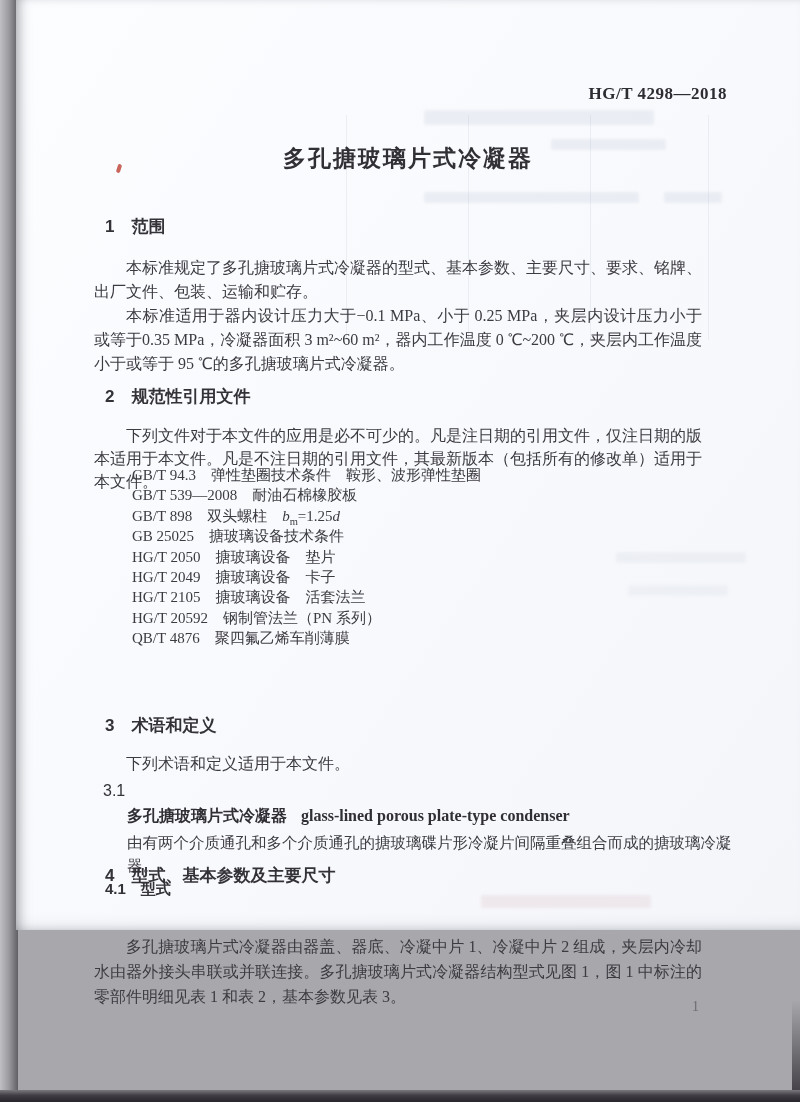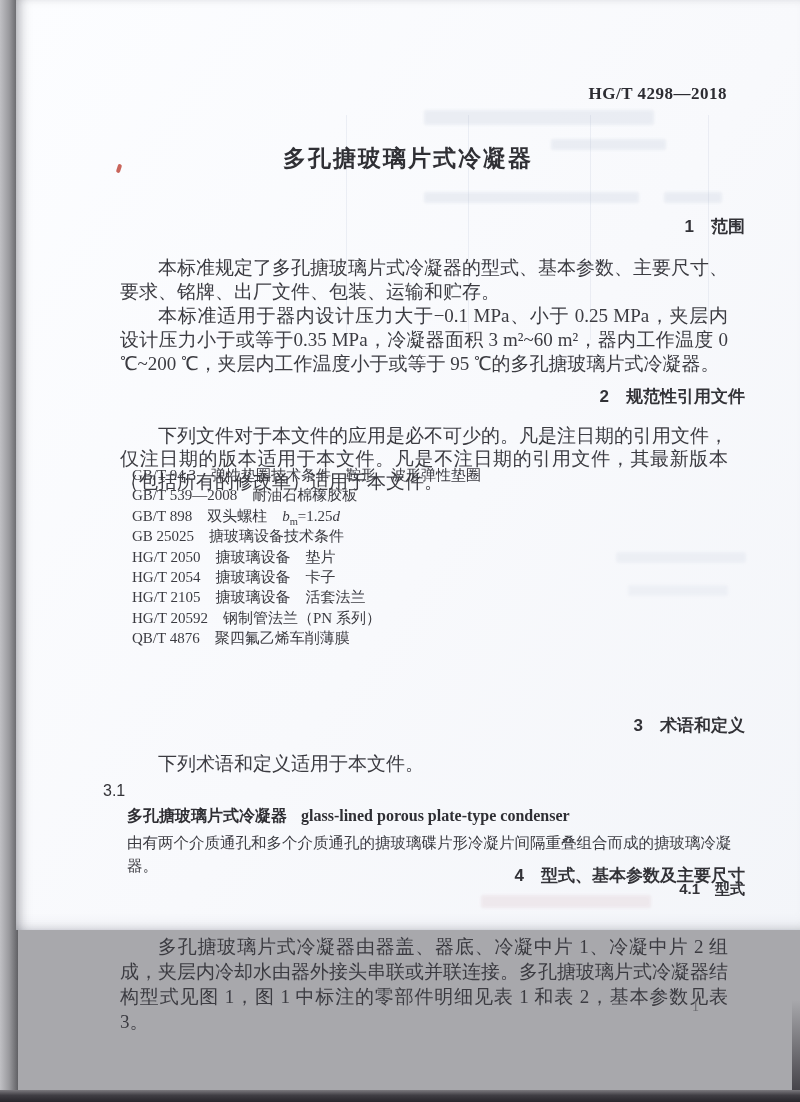--- a/index.html
+++ b/index.html
@@ -16,22 +16,22 @@
   .corner-dark{position:absolute;right:0;top:1000px;width:8px;height:91px;
          background:linear-gradient(180deg,rgba(58,56,62,0) 0%,rgba(58,56,62,.9) 100%);}
 
   .abs{position:absolute;}
   .std-number{top:84px;right:89px;font-family:"Liberation Serif",serif;
          font-weight:700;font-size:17px;letter-spacing:.5px;color:#2c2c32;}
   .doc-title{top:143px;left:0;width:784px;margin:0;text-align:center;
          font-family:"Liberation Sans",sans-serif;font-weight:700;
          font-size:23px;letter-spacing:2px;color:#303035;}
   .h-sans{font-family:"Liberation Sans",sans-serif;font-weight:700;
-         font-size:17px;color:#323237;left:89px;width:640px;text-align:right;}
-  .body-block{left:104px;width:608px;font-size:19px;line-height:24px;
+         font-size:17px;color:#323237;left:89px;width:640px;}
+  .body-block{left:78px;width:608px;font-size:16px;line-height:24px;
          color:#3b3b41;text-align:justify;}
   .body-block p{margin:0;text-indent:2em;}
   .refs{left:116px;width:600px;font-size:15px;line-height:20.4px;color:#3b3b41;}
   .refs .ref-line{white-space:nowrap;}
   .refs i{font-style:italic;}
   .refs sub{font-size:10.5px;line-height:0;}
   .clause-num{left:87px;font-family:Liberation Sans, sans-serif;
          font-size:16px;font-weight:400;color:#333338;}
   .term-line{left:111px;width:640px;white-space:nowrap;}
   .term-zh{font-family:"Liberation Sans",sans-serif;font-weight:700;
@@ -83,21 +83,21 @@
     <div class="abs h-sans" style="top:385px">2　规范性引用文件</div>
     <div class="abs body-block" style="top:424px;line-height:23px">
       <p>下列文件对于本文件的应用是必不可少的。凡是注日期的引用文件，仅注日期的版本适用于本文件。凡是不注日期的引用文件，其最新版本（包括所有的修改单）适用于本文件。</p>
     </div>
     <div class="abs refs" style="top:465px">
       <div class="ref-line">GB/T 94.3　弹性垫圈技术条件　鞍形、波形弹性垫圈</div>
       <div class="ref-line">GB/T 539—2008　耐油石棉橡胶板</div>
       <div class="ref-line"><span>GB/T 898　双头螺柱　</span><i>b</i><sub>m</sub><span>=1.25</span><i>d</i></div>
       <div class="ref-line">GB 25025　搪玻璃设备技术条件</div>
       <div class="ref-line">HG/T 2050　搪玻璃设备　垫片</div>
-      <div class="ref-line">HG/T 2054　搪玻璃设备　卡子</div>
+      <div class="ref-line">HG/T 2049　搪玻璃设备　卡子</div>
       <div class="ref-line">HG/T 2105　搪玻璃设备　活套法兰</div>
       <div class="ref-line">HG/T 20592　钢制管法兰（PN 系列）</div>
       <div class="ref-line">QB/T 4876　聚四氟乙烯车削薄膜</div>
     </div>
 
     <div class="abs h-sans" style="top:714px">3　术语和定义</div>
     <div class="abs body-block" style="top:752px">
       <p>下列术语和定义适用于本文件。</p>
     </div>
     <div class="abs clause-num" style="top:782px">3.1</div>

